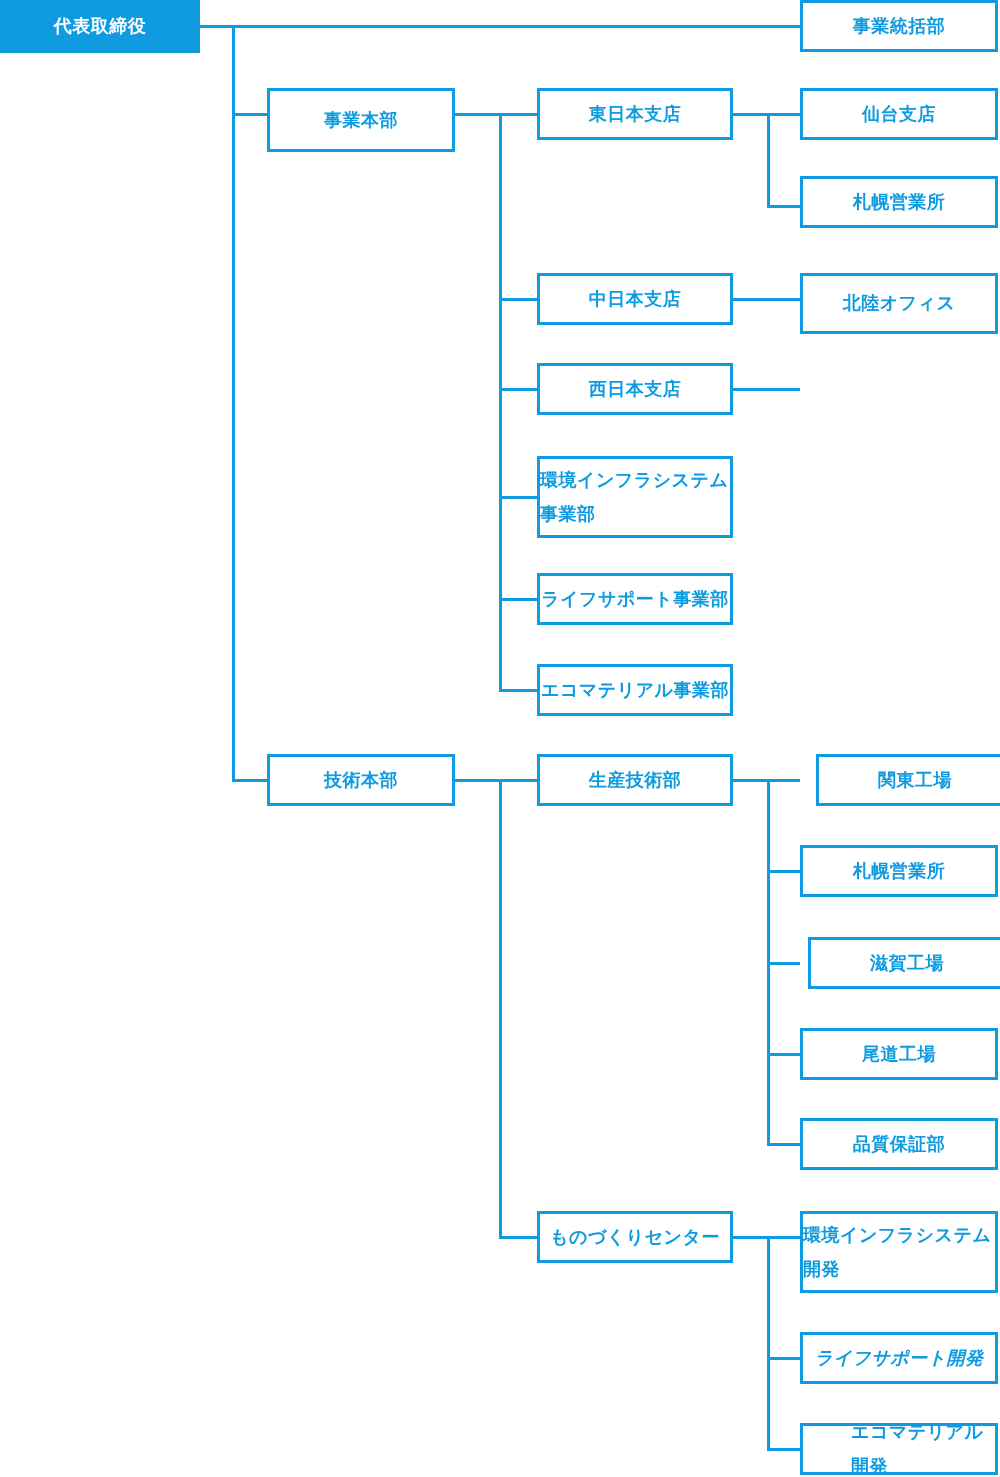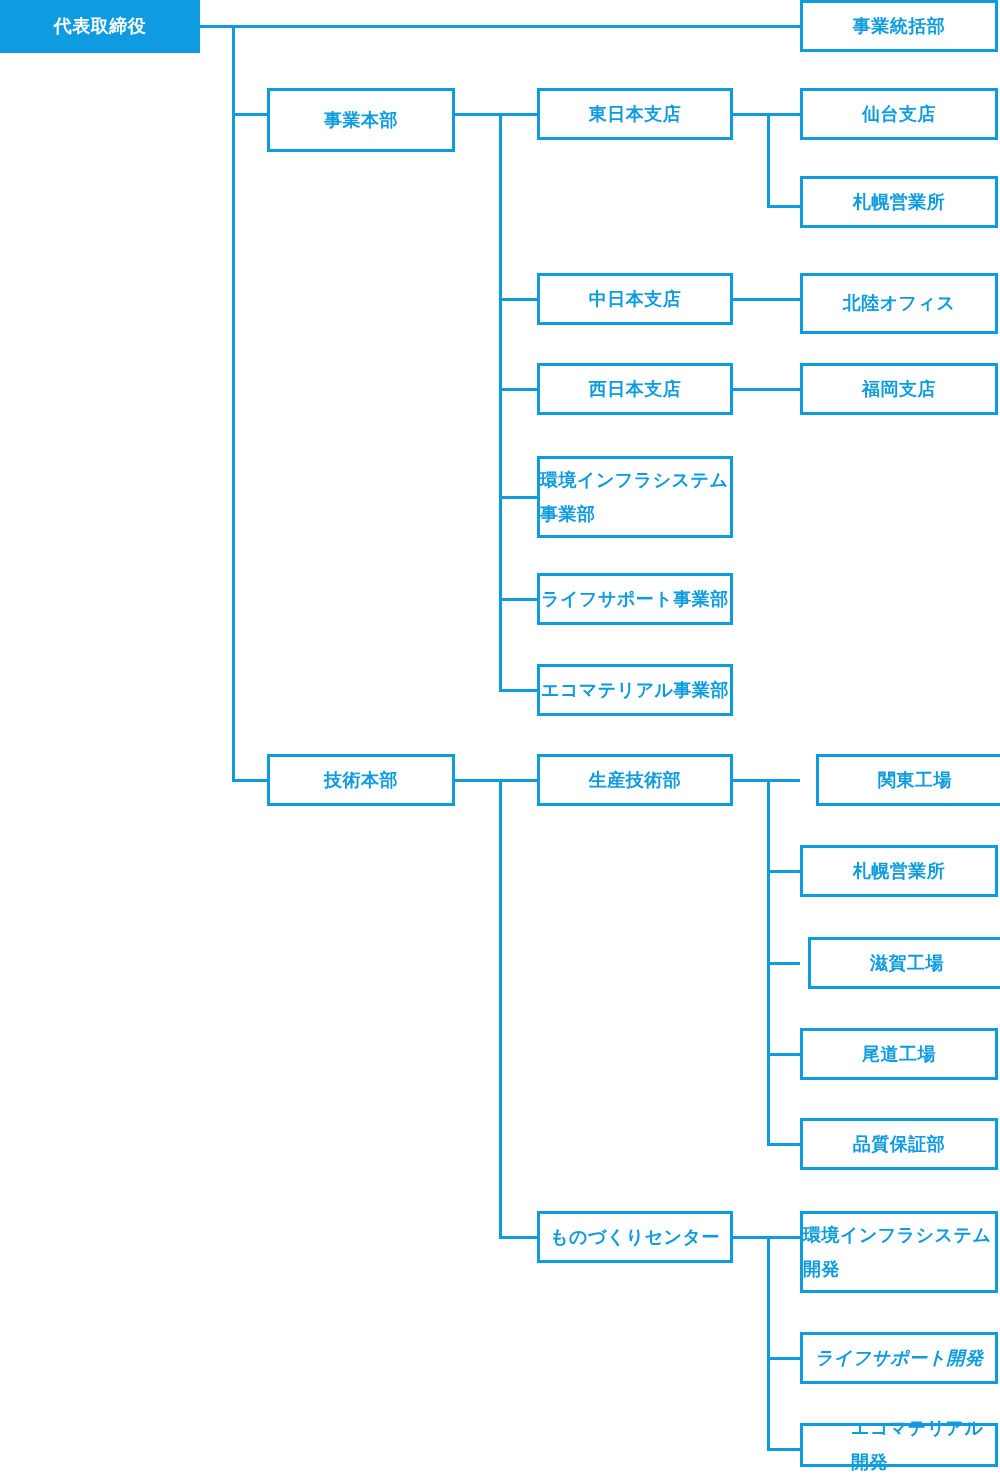--- a/index.html
+++ b/index.html
@@ -87,25 +87,24 @@
   <div class="node" style="left:537px; top:573px; width:196px; height:52px;">ライフサポート事業部</div>
   <div class="node" style="left:537px; top:664px; width:196px; height:52px;">エコマテリアル事業部</div>
 
   <div class="node" style="left:537px; top:754px; width:196px; height:52px;">生産技術部</div>
   <div class="node" style="left:537px; top:1211px; width:196px; height:52px;">ものづくりセンター</div>
 
   <div class="node" style="left:800px; top:88px; width:198px; height:52px;">仙台支店</div>
   <div class="node" style="left:800px; top:176px; width:198px; height:52px;">札幌営業所</div>
 
   <div class="node" style="left:800px; top:273px; width:198px; height:61px;">北陸オフィス</div>
-  <div class="node" style="left:800px; top:363px; width:198px; height:52px;">福岡支店</div>
 
   <div class="node" style="left:800px; top:754px; width:198px; height:52px;margin-left:16px;">関東工場</div>
   <div class="node" style="left:800px; top:845px; width:198px; height:52px;">札幌営業所</div>
   <div class="node" style="left:800px; top:937px; width:198px; height:52px;margin-left:8px;">滋賀工場</div>
   <div class="node" style="left:800px; top:1028px; width:198px; height:52px;">尾道工場</div>
   <div class="node" style="left:800px; top:1118px; width:198px; height:52px;">品質保証部</div>
 
   <div class="node" style="left:800px; top:1211px; width:198px; height:82px;">環境インフラシステム開発</div>
   <div class="node" style="left:800px; top:1332px; width:198px; height:52px;font-style:italic;">ライフサポート開発</div>
-  <div class="node" style="left:800px; top:1423px; width:198px; height:44px;padding-left:48px;">エコマテリアル開発</div>
+  <div class="node" style="left:800px; top:1423px; width:198px; height:52px;padding-left:48px;">エコマテリアル開発</div>
 
 </div>
 
 </body></html>

